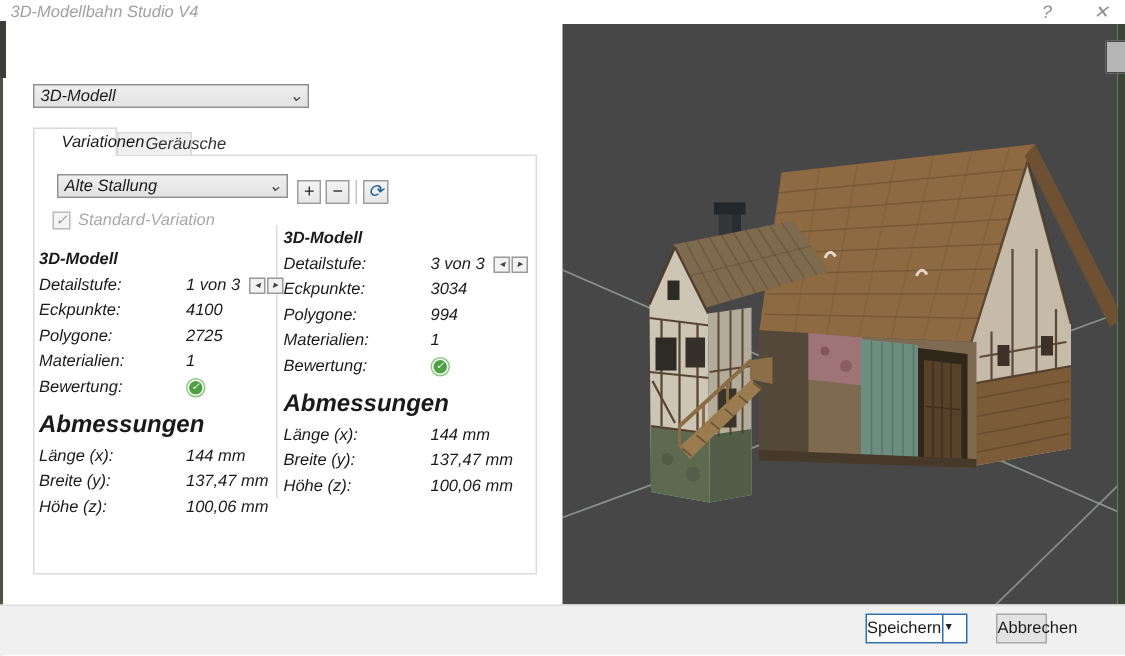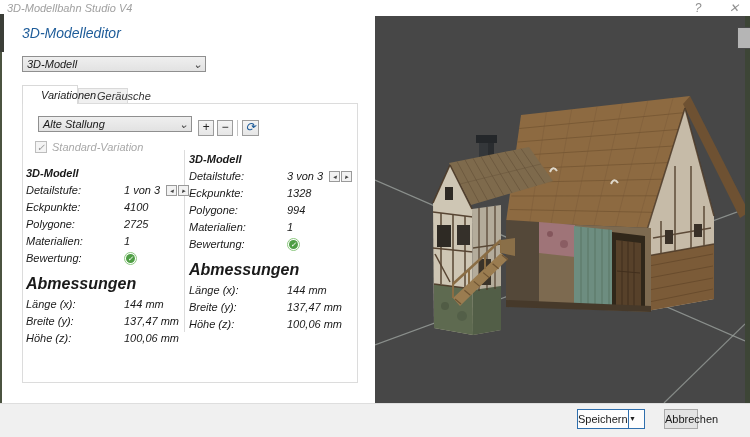--- a/index.html
+++ b/index.html
@@ -229,21 +229,20 @@
       <polygon points="126,224 140,222 140,240 126,237" fill="#8a6f48"></polygon>
     </svg>
   </div>
 
   <div class="abs edge-left-line"></div>
   <div class="abs edge-left-block"></div>
   <div class="abs edge-right-strip"></div>
   <div class="abs edge-right-box"></div>
   <div class="abs edge-right-btn"></div>
 
-  <div class="abs dlg-heading">3D-Modelleditor</div>
 
   <div class="abs combo" style="left:22px;top:56px;width:184px;">
     <span class="combo-text">3D-Modell</span>
     <span class="combo-chev">⌄</span>
   </div>
 
   <div class="abs tab tab-active">Variationen</div>
   <div class="abs tab tab-inactive">Geräusche</div>
   <div class="abs tab-panel"></div>
 
@@ -311,21 +310,21 @@
     <div class="stat-row">
       <span class="stat-label">Detailstufe:</span>
       <span class="stat-value">3 von 3</span>
       <span class="spinner">
         <span class="spin-btn">◂</span>
         <span class="spin-btn">▸</span>
       </span>
     </div>
     <div class="stat-row">
       <span class="stat-label">Eckpunkte:</span>
-      <span class="stat-value">1328</span>
+      <span class="stat-value">3034</span>
     </div>
     <div class="stat-row">
       <span class="stat-label">Polygone:</span>
       <span class="stat-value">994</span>
     </div>
     <div class="stat-row">
       <span class="stat-label">Materialien:</span>
       <span class="stat-value">1</span>
     </div>
     <div class="stat-row">

